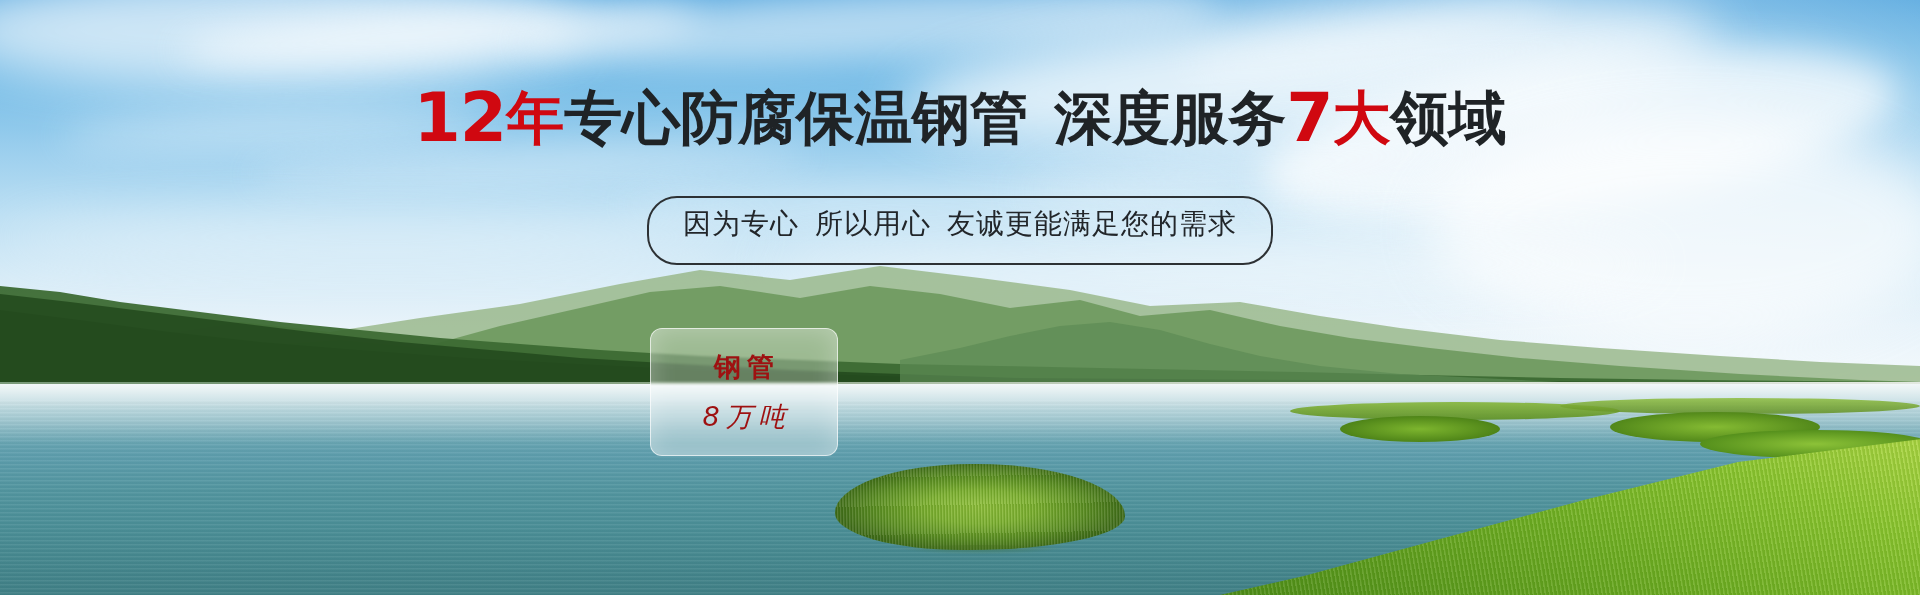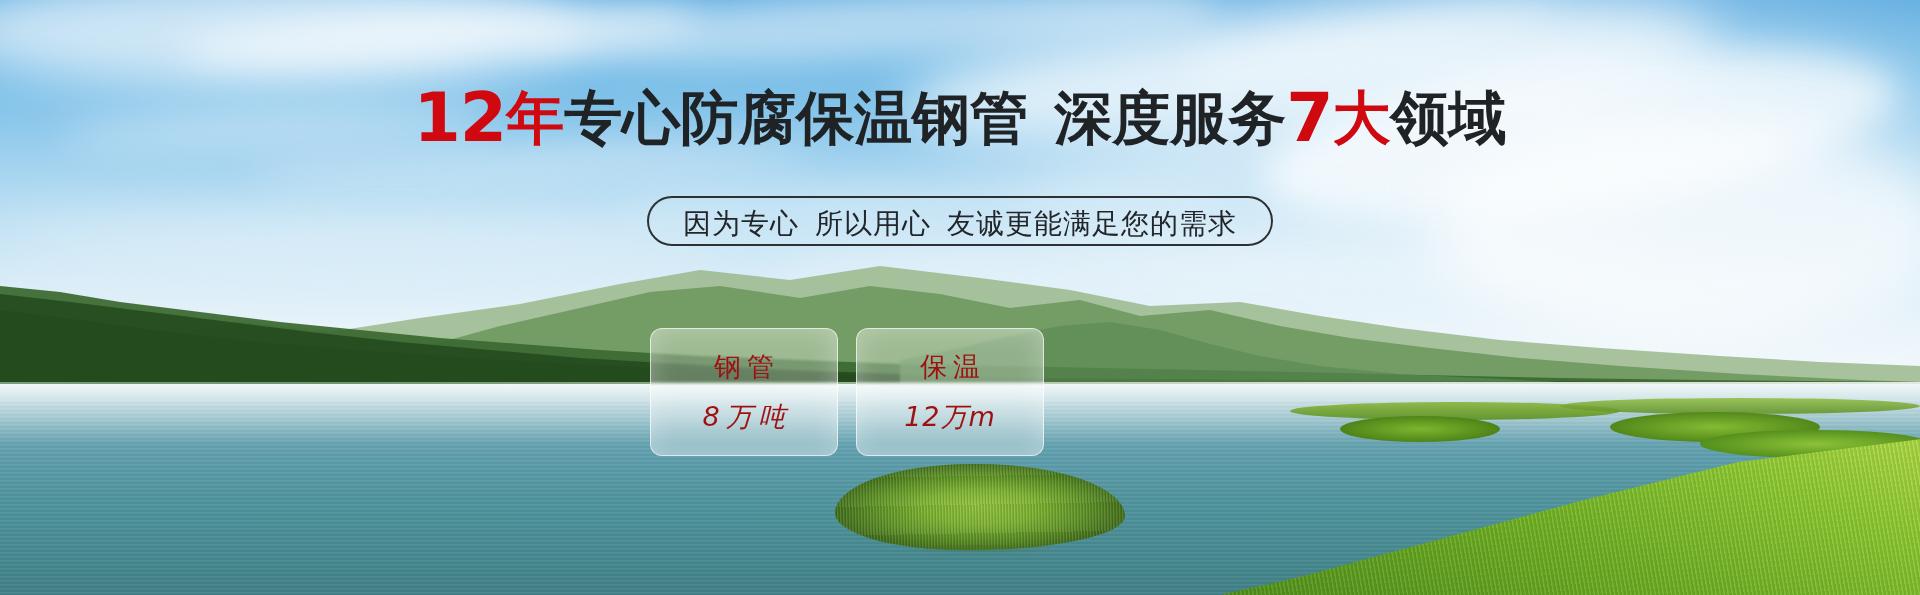--- a/index.html
+++ b/index.html
@@ -130,21 +130,21 @@
   .hl-dark{color:#1f2326;}
   .hl-gap{display:inline-block;width:26px;}
 
   .subtitle-wrap{
     position:absolute; left:0; top:196px; width:1920px;
     display:flex; justify-content:center;
   }
   .subtitle{
     border:2px solid #2d3134;
     border-radius:30px;
-    padding:7px 34px 1px 34px;
+    padding:7px 34px 20px 34px;
     font-size:28px;
     color:#22262a;
     letter-spacing:1px;
     white-space:nowrap;
     font-family:"DejaVu Sans","Liberation Sans",sans-serif;
   }
   .sub-gap{display:inline-block;width:16px;}
 
   
   .cards{
@@ -157,21 +157,21 @@
     background:rgba(255,255,255,.30);
     border:1px solid rgba(255,255,255,.70);
     box-shadow:inset 0 0 26px rgba(255,255,255,.30);
     display:flex; flex-direction:column;
     align-items:center; justify-content:center;
     gap:14px;
     backdrop-filter:blur(1px);
   }
   .card-title{
     font-size:27px; color:#9e1111; letter-spacing:6px;
-    text-indent:6px; font-weight:400;
+    text-indent:6px; font-weight:700;
     font-family:"DejaVu Sans","Liberation Sans",sans-serif;
   }
   .card-value{
     font-size:27px; color:#9e1111; letter-spacing:1px;
     font-family:"DejaVu Sans","Liberation Sans",sans-serif;
     font-style:italic;
   }
   .card-value sup{font-size:16px; vertical-align:super;}
   .c1 .card-value{letter-spacing:6px; text-indent:6px;}
 </style>
@@ -267,20 +267,16 @@
   </div>
 
   <div class="cards">
 
     <div class="card c1">
       <div class="card-title">钢管</div>
       <div class="card-value"><span>8万吨</span></div>
     </div>
 
 
-    <div class="card c3">
-      <div class="card-title">保温</div>
-      <div class="card-value"><span>12万m</span></div>
-    </div>
 
   </div>
 
 </div>
 
 </body></html>

